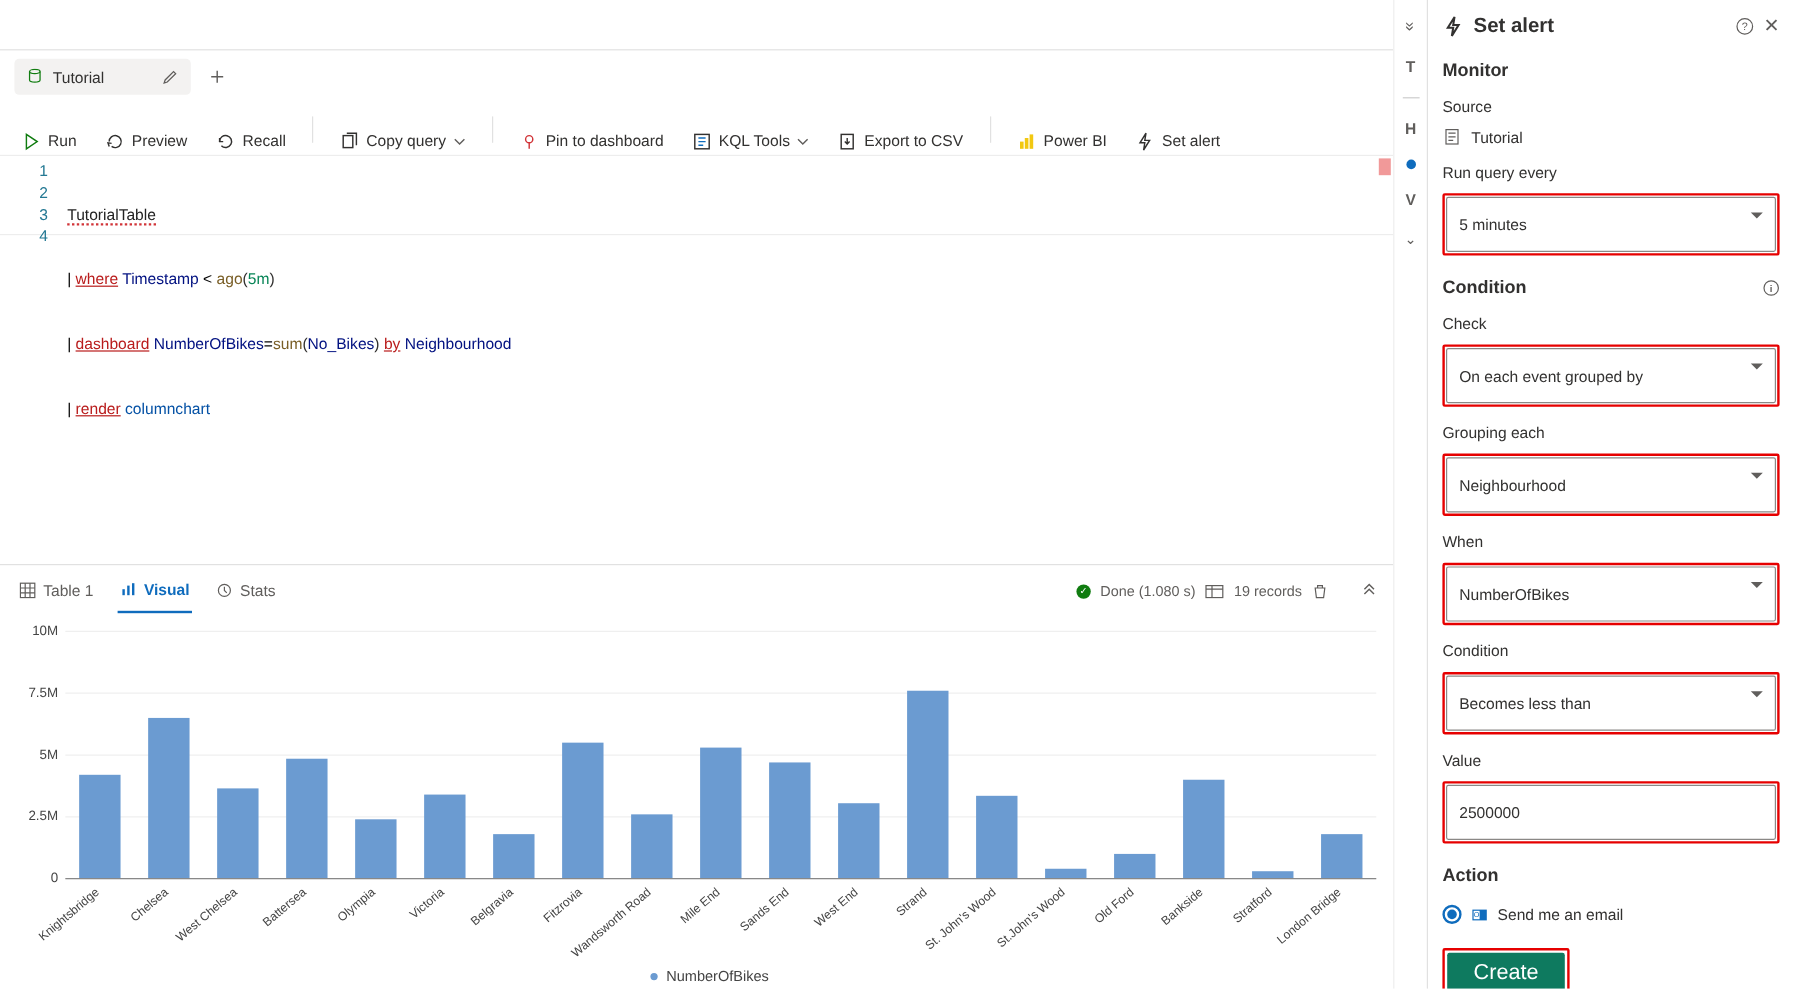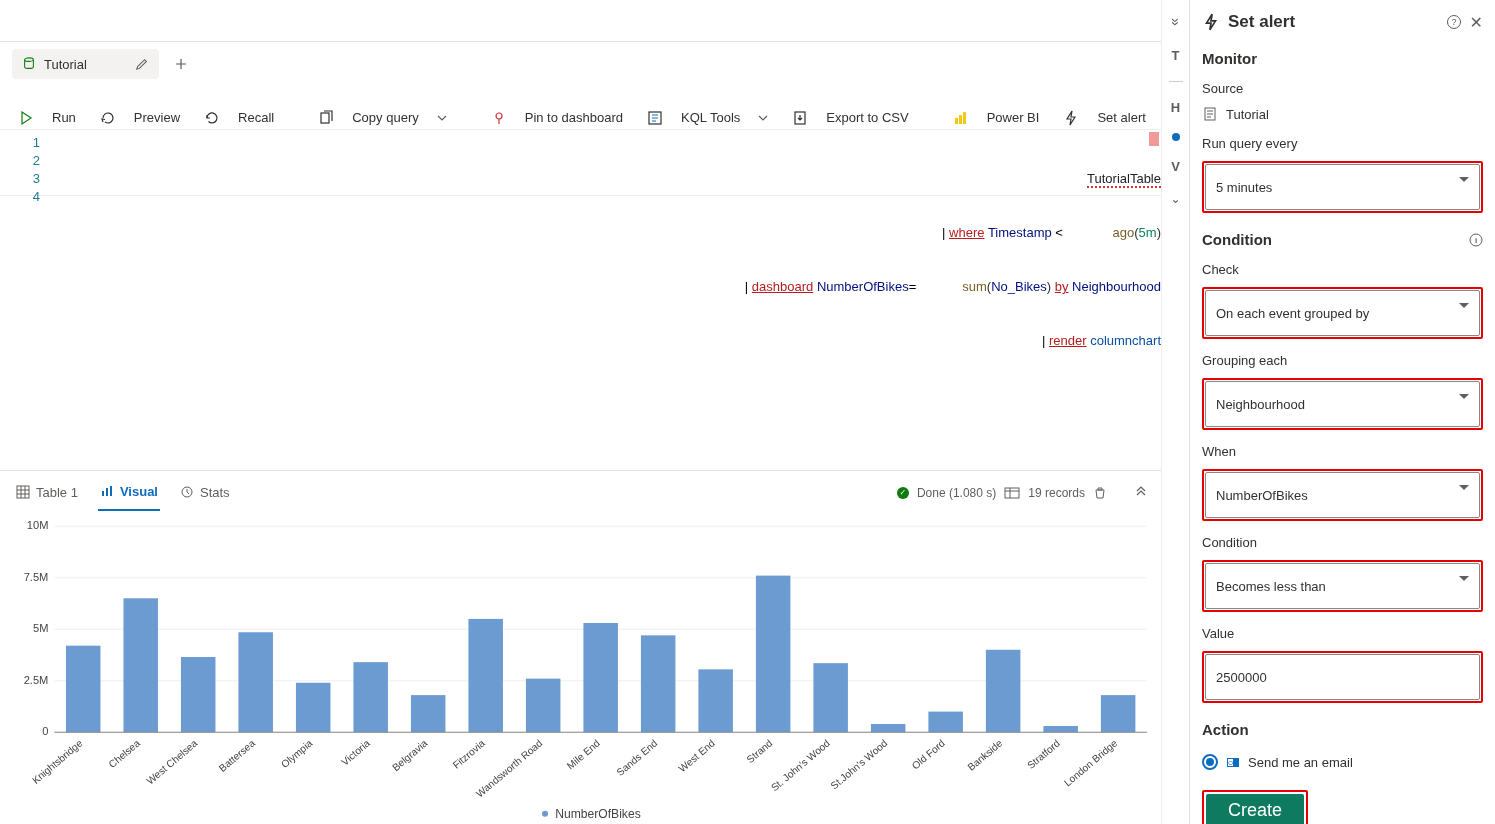--- a/index.html
+++ b/index.html
@@ -8,34 +8,34 @@
   .main-area { flex: 1; display: flex; flex-direction: column; min-width: 0; }
   .top-gap { height: 42px; border-bottom: 1px solid #e1e1e1; }
   .tabstrip { display: flex; align-items: center; height: 44px; padding: 0 12px; gap: 8px; }
   .tab { display: flex; align-items: center; background: #f3f2f1; height: 30px; padding: 0 10px; border-radius: 4px; gap: 8px; }
   .tab .db-icon { width: 14px; height: 14px; color: #107c10; }
   .tab .pencil-icon { width: 14px; height: 14px; color: #605e5c; margin-left: 40px; }
   .add-tab { width: 28px; height: 28px; display: flex; align-items: center; justify-content: center; color: #605e5c; }
 
   .toolbar { display: flex; align-items: center; height: 44px; padding: 0 12px; gap: 12px; border-bottom: 1px solid #ededed; flex-wrap: nowrap; }
   .toolbar .sep { width: 1px; height: 22px; background: #e1e1e1; margin: 0 4px; }
-  .tbtn { display: flex; align-items: center; gap: 18px; padding: 4px 6px; color: #323130; cursor: pointer; white-space: nowrap; margin-top: 20px; }
+  .tbtn { display: flex; align-items: center; gap: 6px; padding: 4px 6px; color: #323130; cursor: pointer; white-space: nowrap; margin-top: 20px; }
   .tbtn svg { width: 16px; height: 16px; }
   .tbtn.run svg { color: #107c10; }
   .tbtn .chev { width: 10px; height: 10px; color: #605e5c; }
 
   .editor-wrap { display: flex; position: relative; }
   .gutter { width: 48px; background: #fff; text-align: right; color: #237893; padding: 4px 8px 0 0; font-family: Consolas, monospace; font-size: 13px; line-height: 18px; }
-  .code { flex: 1; padding: 4px 0 0 8px; font-family: Consolas, monospace; font-size: 13px; line-height: 18px; white-space: pre; position: relative; text-align: right; }
+  .code { flex: 1; padding: 4px 0 0 8px; font-family: Consolas, monospace; font-size: 13px; line-height: 18px; white-space: pre; position: relative; }
   .code .row { display: block; }
   .tok-table { color: #222; border-bottom: 2px dotted #d13438; }
   .tok-pipe { color: #000; }
   .tok-kw { color: #b91c1c; text-decoration: underline; }
   .tok-op { color: #000; }
-  .tok-func { color: #795e26; margin-left: 46px; }
+  .tok-func { color: #795e26; }
   .tok-num { color: #098658; }
   .tok-ident { color: #001080; }
   .editor-space { flex: 1; }
 
   
   .minimap-mark { position: absolute; right: 2px; top: 2px; width: 10px; height: 14px; background: #f19999; }
 
   .results-toolbar { display: flex; align-items: center; height: 44px; padding: 0 14px 0 14px; gap: 18px; border-top: 1px solid #e1e1e1; }
   .rtab { display: flex; gap: 6px; padding: 10px 2px; color: #605e5c; cursor: pointer; }
   .rtab svg { width: 14px; height: 14px; }

